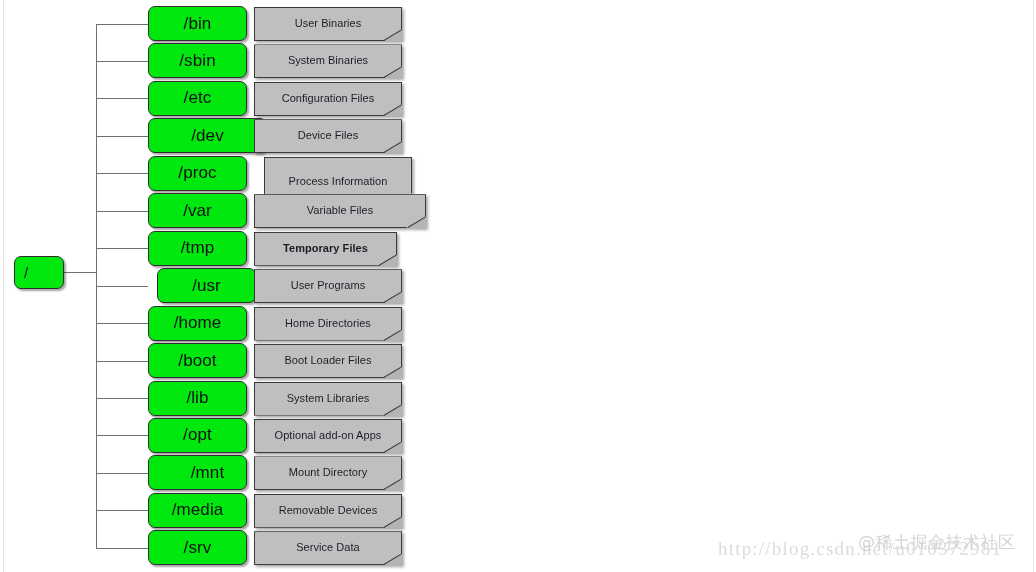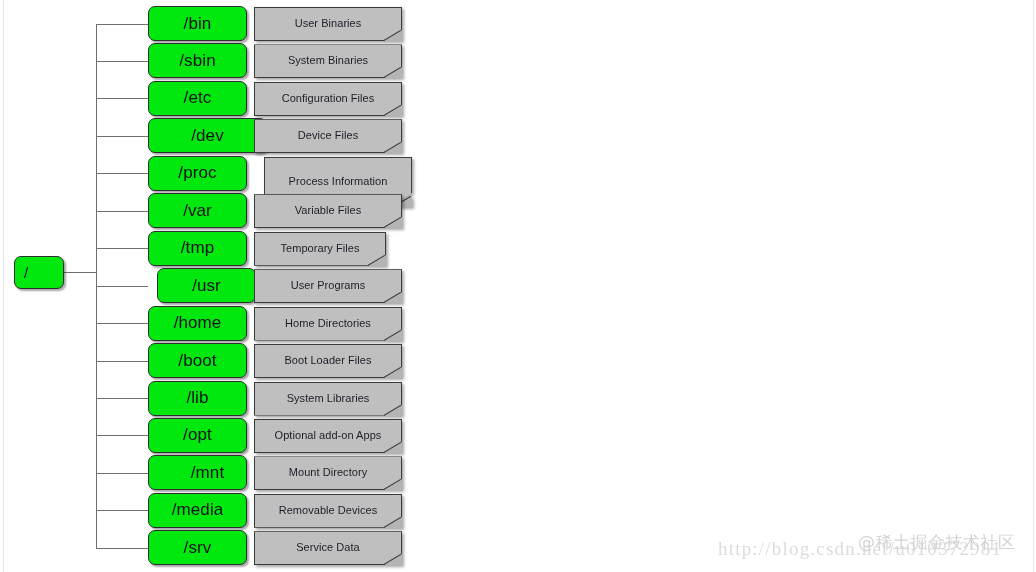--- a/index.html
+++ b/index.html
@@ -225,29 +225,29 @@
         <span>/proc</span>
       </div>
       <div class="note" style="left: 264px; top: 156.8px; width: 148px; height: 50px;">
         <div class="note-bg"></div>
         <div class="note-fold"></div>
         <span class="note-label">Process Information</span>
       </div>
       <div class="node" style="left: 148px; top: 193.25px; width: 99px; height: 35px;">
         <span>/var</span>
       </div>
-      <div class="note" style="left: 254px; top: 194.25px; width: 148px; height: 34px;">
+      <div class="note" style="left: 254px; top: 194.25px; width: 172px; height: 34px;">
         <div class="note-bg"></div>
         <div class="note-fold"></div>
         <span class="note-label">Variable Files</span>
       </div>
       <div class="node" style="left: 148px; top: 230.7px; width: 99px; height: 35px;">
         <span>/tmp</span>
       </div>
-      <div class="note" style="left: 254px; top: 231.7px; width: 132px; height: 34px;">
+      <div class="note" style="left: 254px; top: 231.7px; width: 143px; height: 34px; font-weight: bold;">
         <div class="note-bg"></div>
         <div class="note-fold"></div>
         <span class="note-label">Temporary Files</span>
       </div>
       <div class="node" style="left: 157px; top: 268.15px; width: 99px; height: 35px;">
         <span>/usr</span>
       </div>
       <div class="note" style="left: 254px; top: 269.15px; width: 148px; height: 34px;">
         <div class="note-bg"></div>
         <div class="note-fold"></div>

